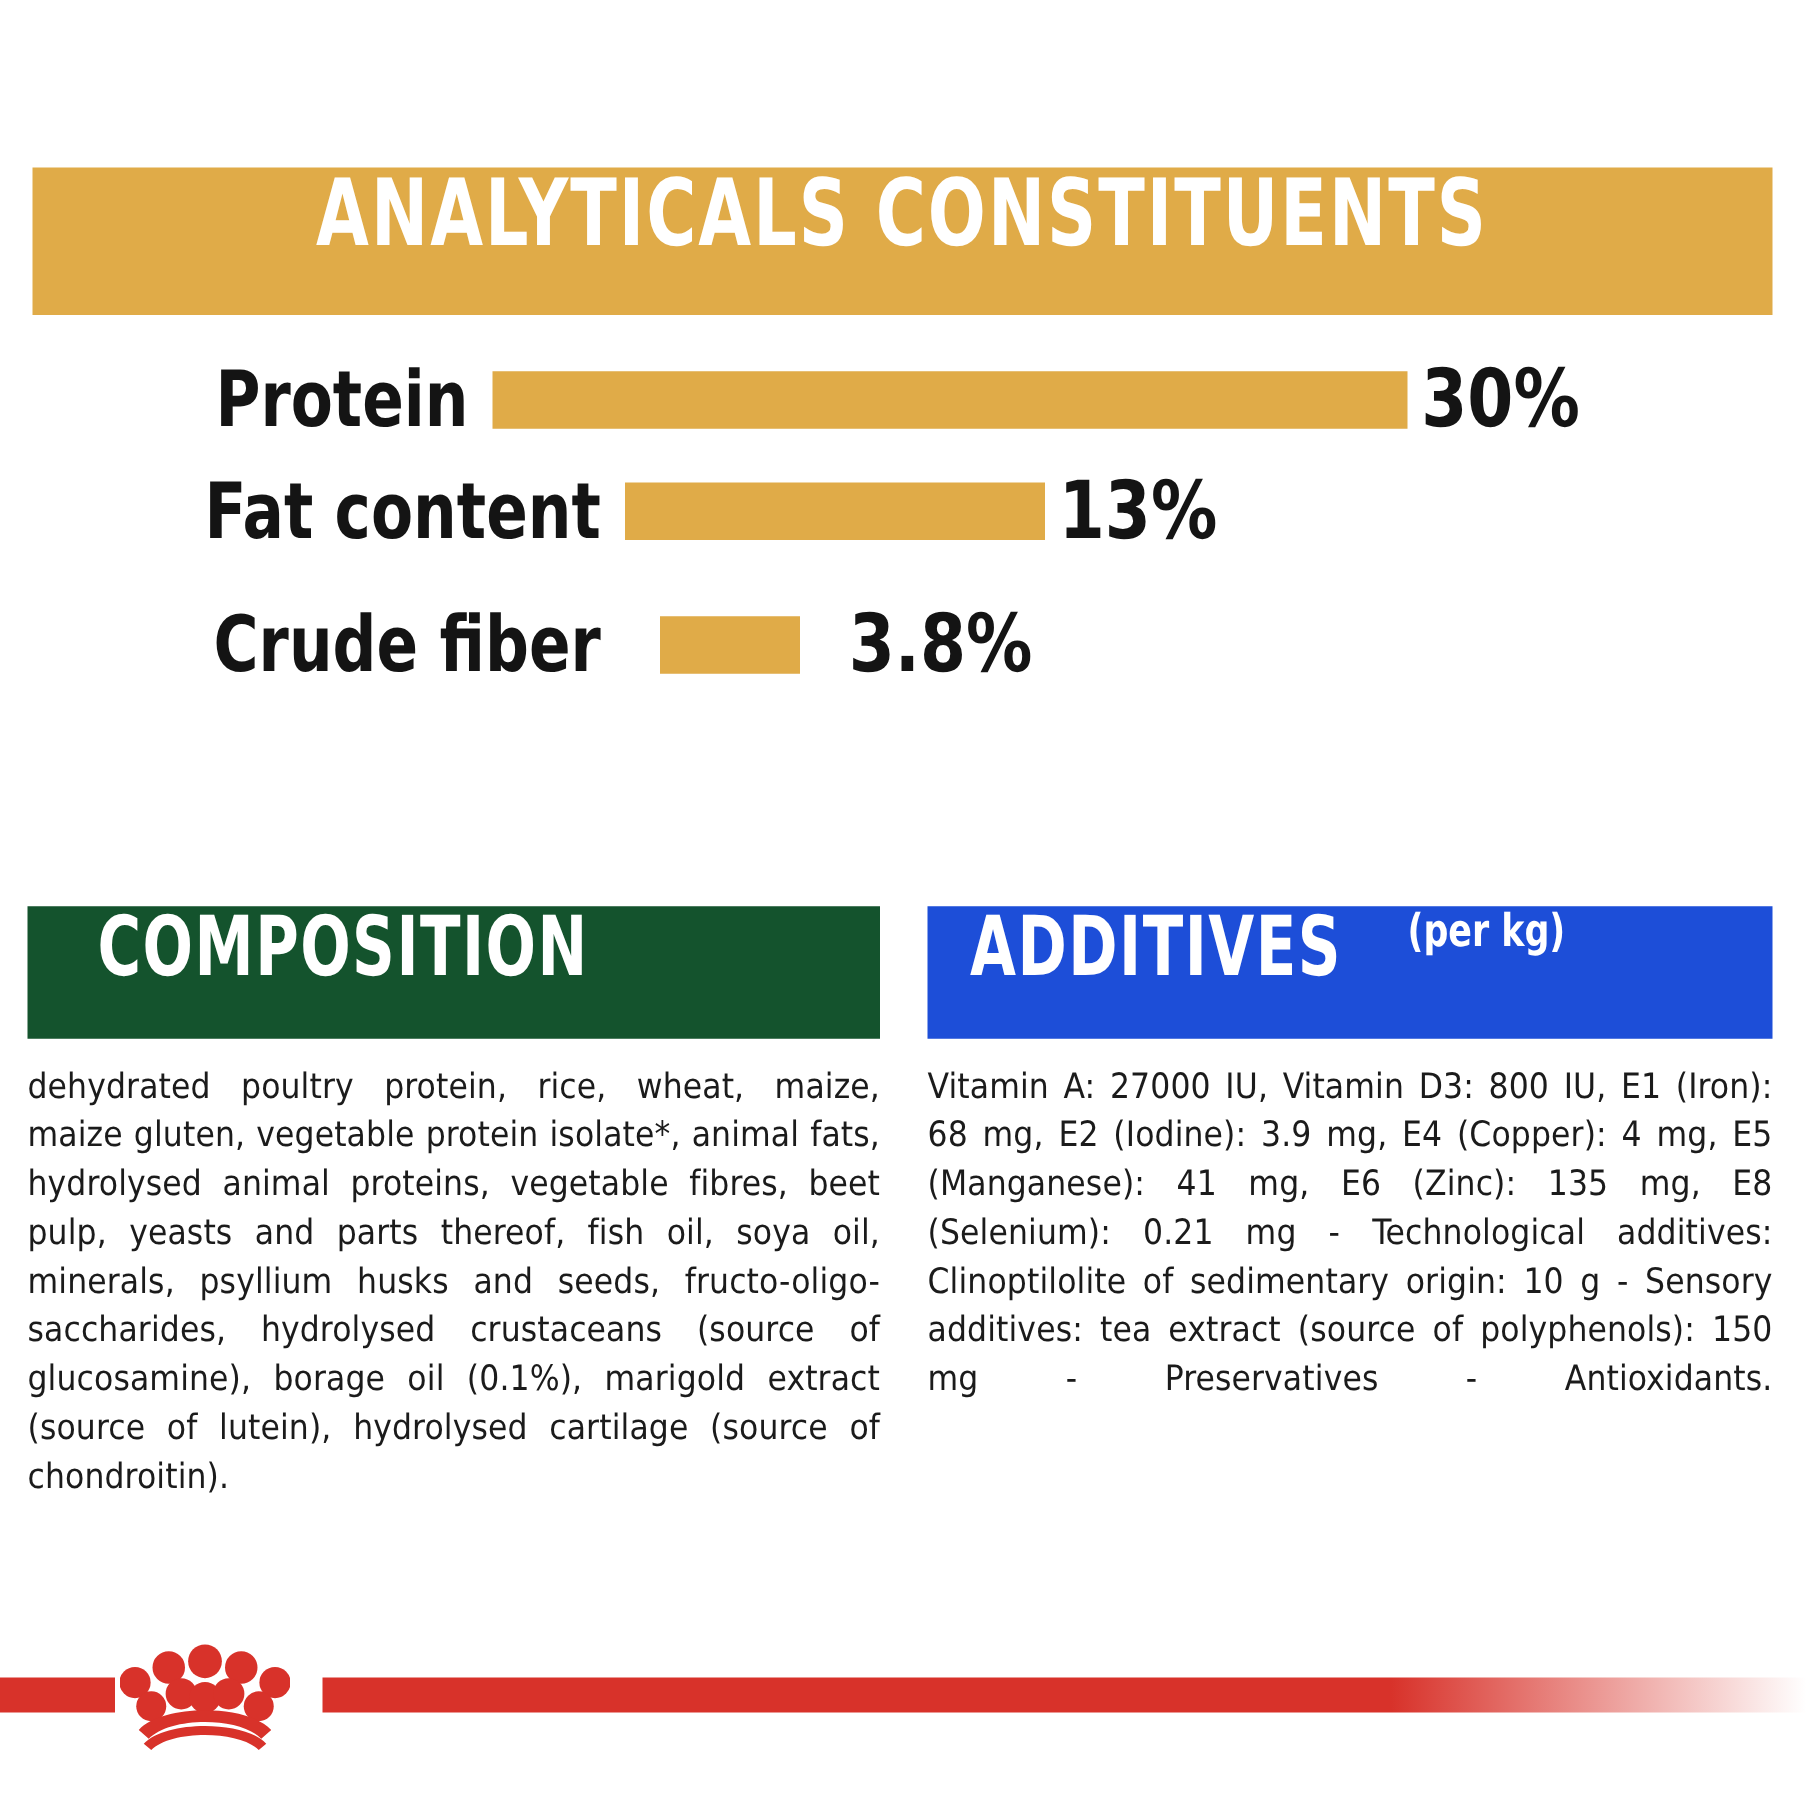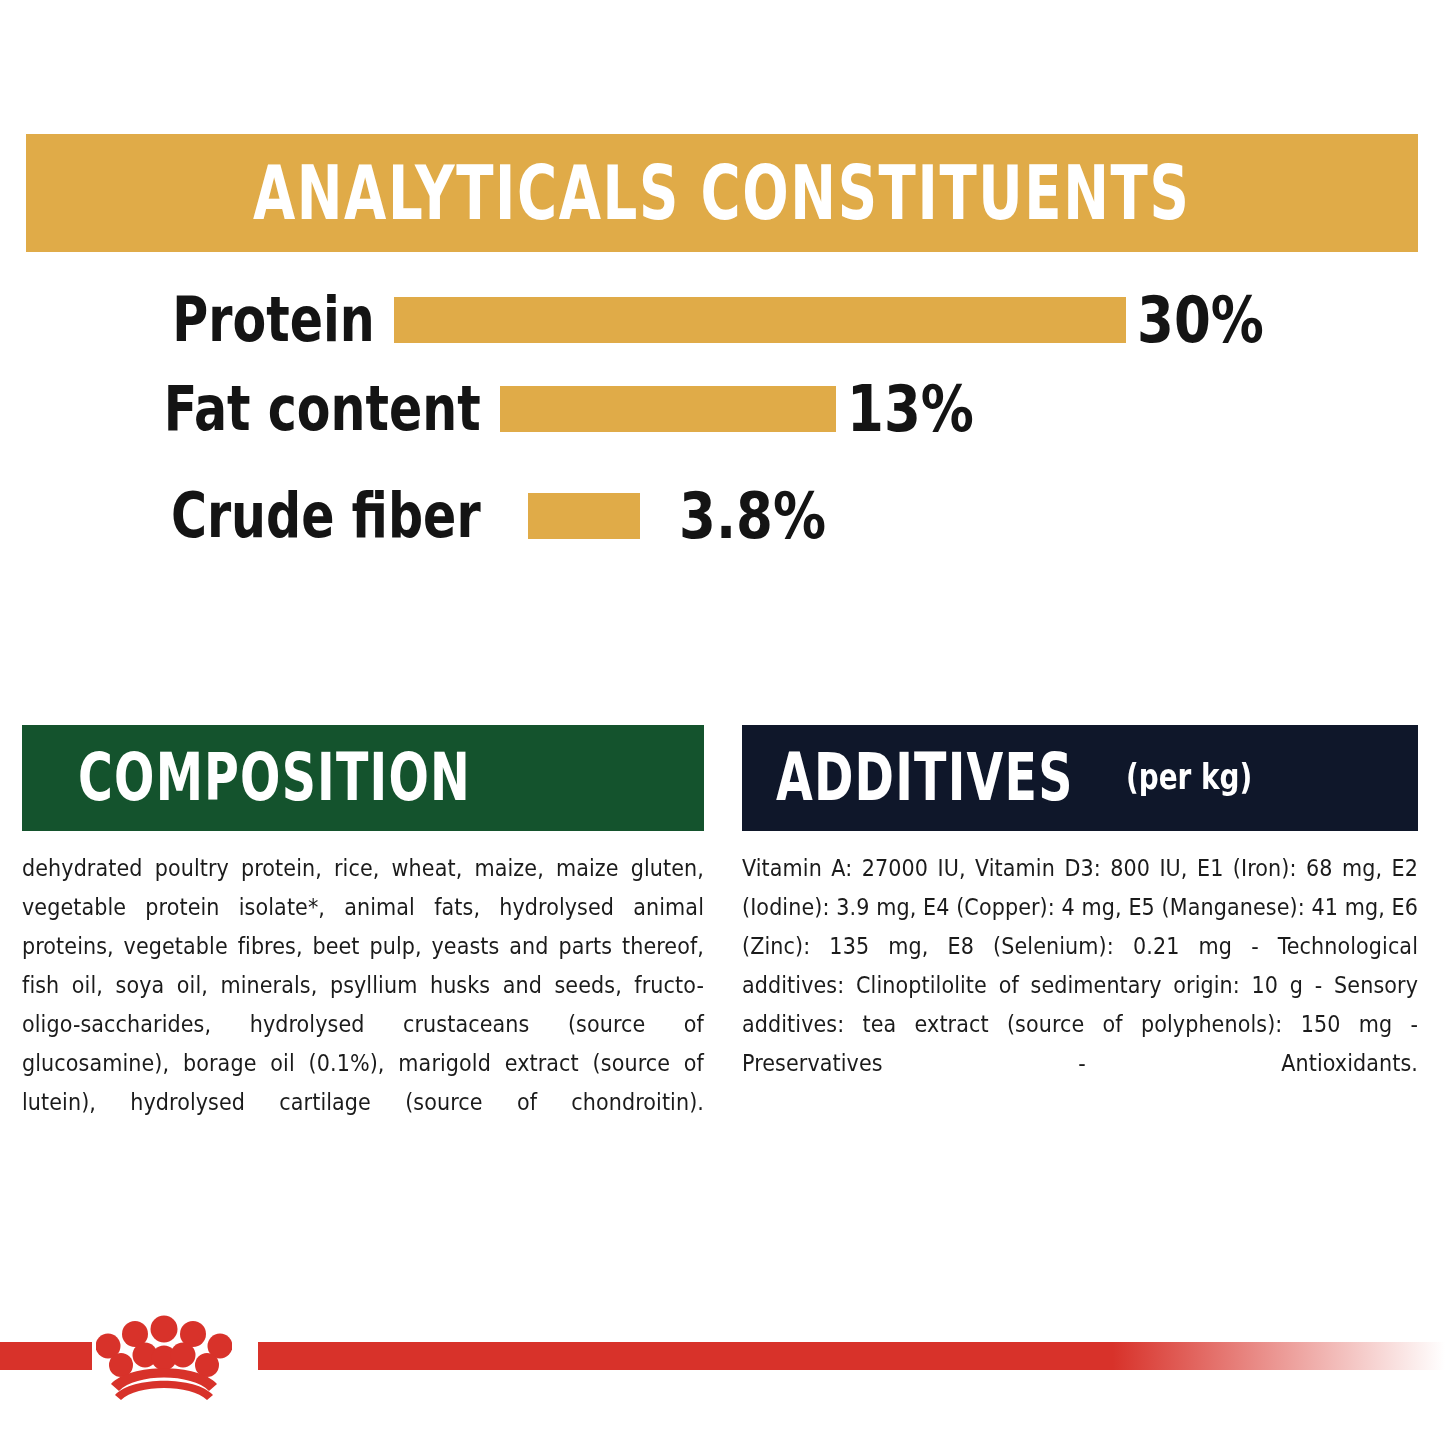--- a/index.html
+++ b/index.html
@@ -7,21 +7,20 @@
   body {
     font-family:"Liberation Sans", sans-serif;
     position:relative;
     overflow:hidden;
   }
 
   
   .banner{
     background:#E0AB48;
     display:flex;
-    align-items:center;
     overflow:hidden;
   }
   .banner-title{
     color:#ffffff;
     font-family:"DejaVu Sans Condensed","Liberation Sans Narrow","Liberation Sans",sans-serif;
     font-weight:bold;
     letter-spacing:1.5px;
     transform:scaleX(0.80);
     transform-origin:left center;
     white-space:nowrap;
@@ -111,21 +110,21 @@
     margin-left:-22px;
     padding-bottom:4px;
   }
 
   .sec-body{
     margin-top:18px;
     text-align:justify;
     text-justify:inter-word;
     color:#1b1b1b;
     font-family:"DejaVu Sans Condensed","Liberation Sans Narrow","Liberation Sans",sans-serif;
-    font-size:23px;
+    font-size:28px;
     line-height:39px;
     letter-spacing:0.1px;
   }
   .sec-body::after{ content:""; display:inline-block; width:100%; }
 
   
   #footer{
     position:absolute;
     left:0; top:1300px;
     width:1445px; height:145px;
@@ -180,21 +179,21 @@
 <div id="sections">
 
   <div class="col left">
     <div class="banner sec-banner" style="background: #14532d;">
       <span class="banner-title">COMPOSITION</span>
     </div>
     <div class="sec-body">dehydrated poultry protein, rice, wheat, maize, maize gluten, vegetable protein isolate*, animal fats, hydrolysed animal proteins, vegetable fibres, beet pulp, yeasts and parts thereof, fish oil, soya oil, minerals, psyllium husks and seeds, fructo-oligo-saccharides, hydrolysed crustaceans (source of glucosamine), borage oil (0.1%), marigold extract (source of lutein), hydrolysed cartilage (source of chondroitin).</div>
   </div>
 
   <div class="col right">
-    <div class="banner sec-banner" style="background: #0f172a;">
+    <div class="banner sec-banner" style="background: #1d4ed8;">
       <span class="banner-title">ADDITIVES</span>
       <span class="banner-sub">(per kg)</span>
     </div>
     <div class="sec-body">Vitamin A: 27000 IU, Vitamin D3: 800 IU, E1 (Iron): 68 mg, E2 (Iodine): 3.9 mg, E4 (Copper): 4 mg, E5 (Manganese): 41 mg, E6 (Zinc): 135 mg, E8 (Selenium): 0.21 mg - Technological additives: Clinoptilolite of sedimentary origin: 10 g - Sensory additives: tea extract (source of polyphenols): 150 mg - Preservatives - Antioxidants.</div>
   </div>
 
 </div>
 
 <div id="footer">
   <div id="rule-left" style="background: rgb(216, 50, 42);"></div>

